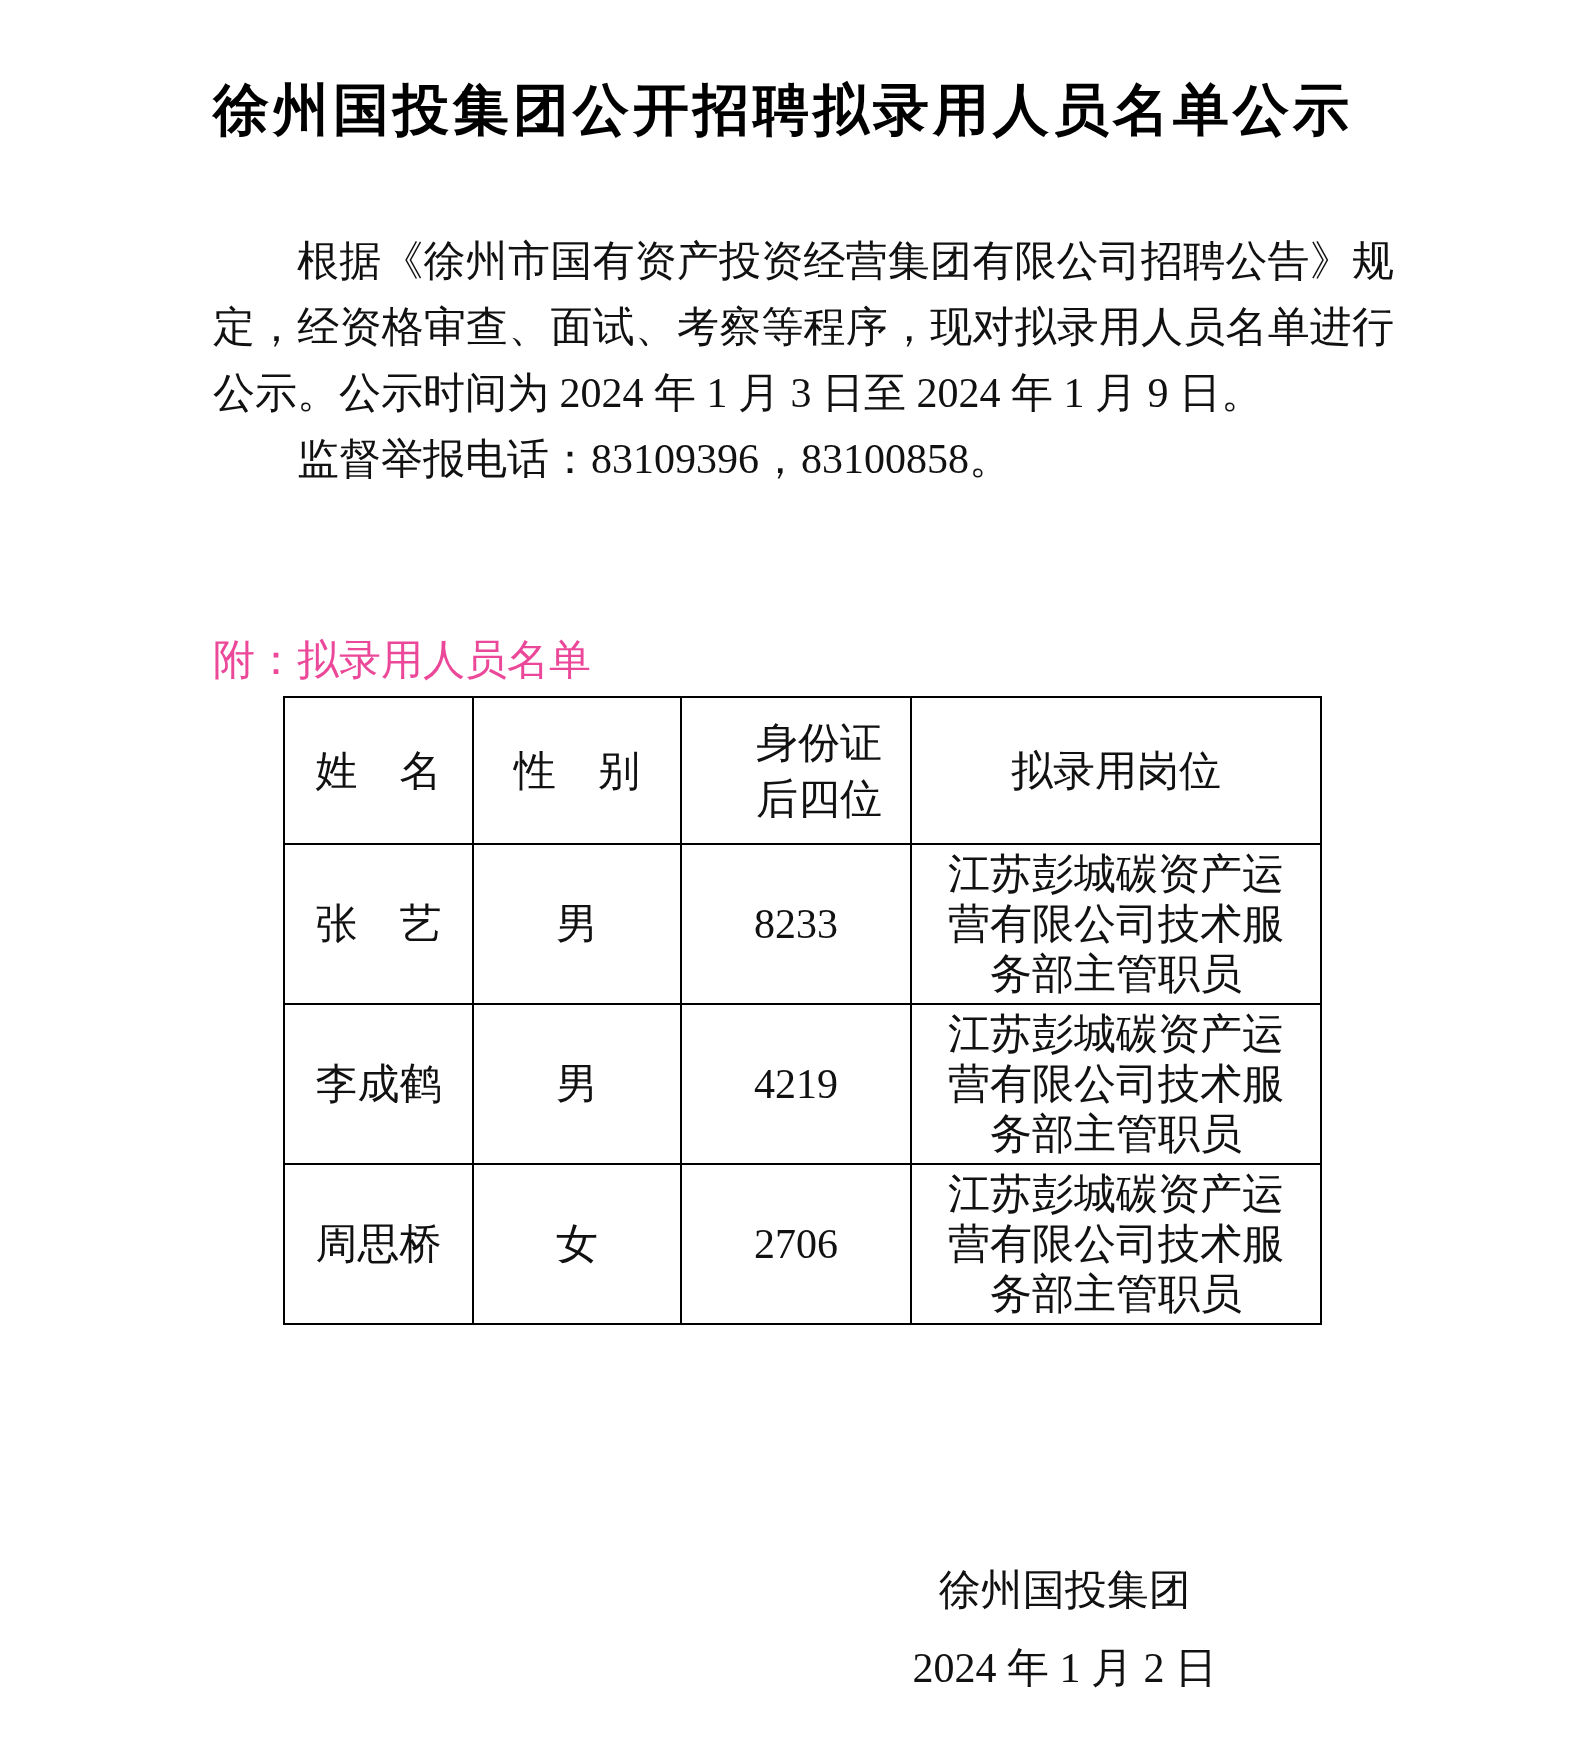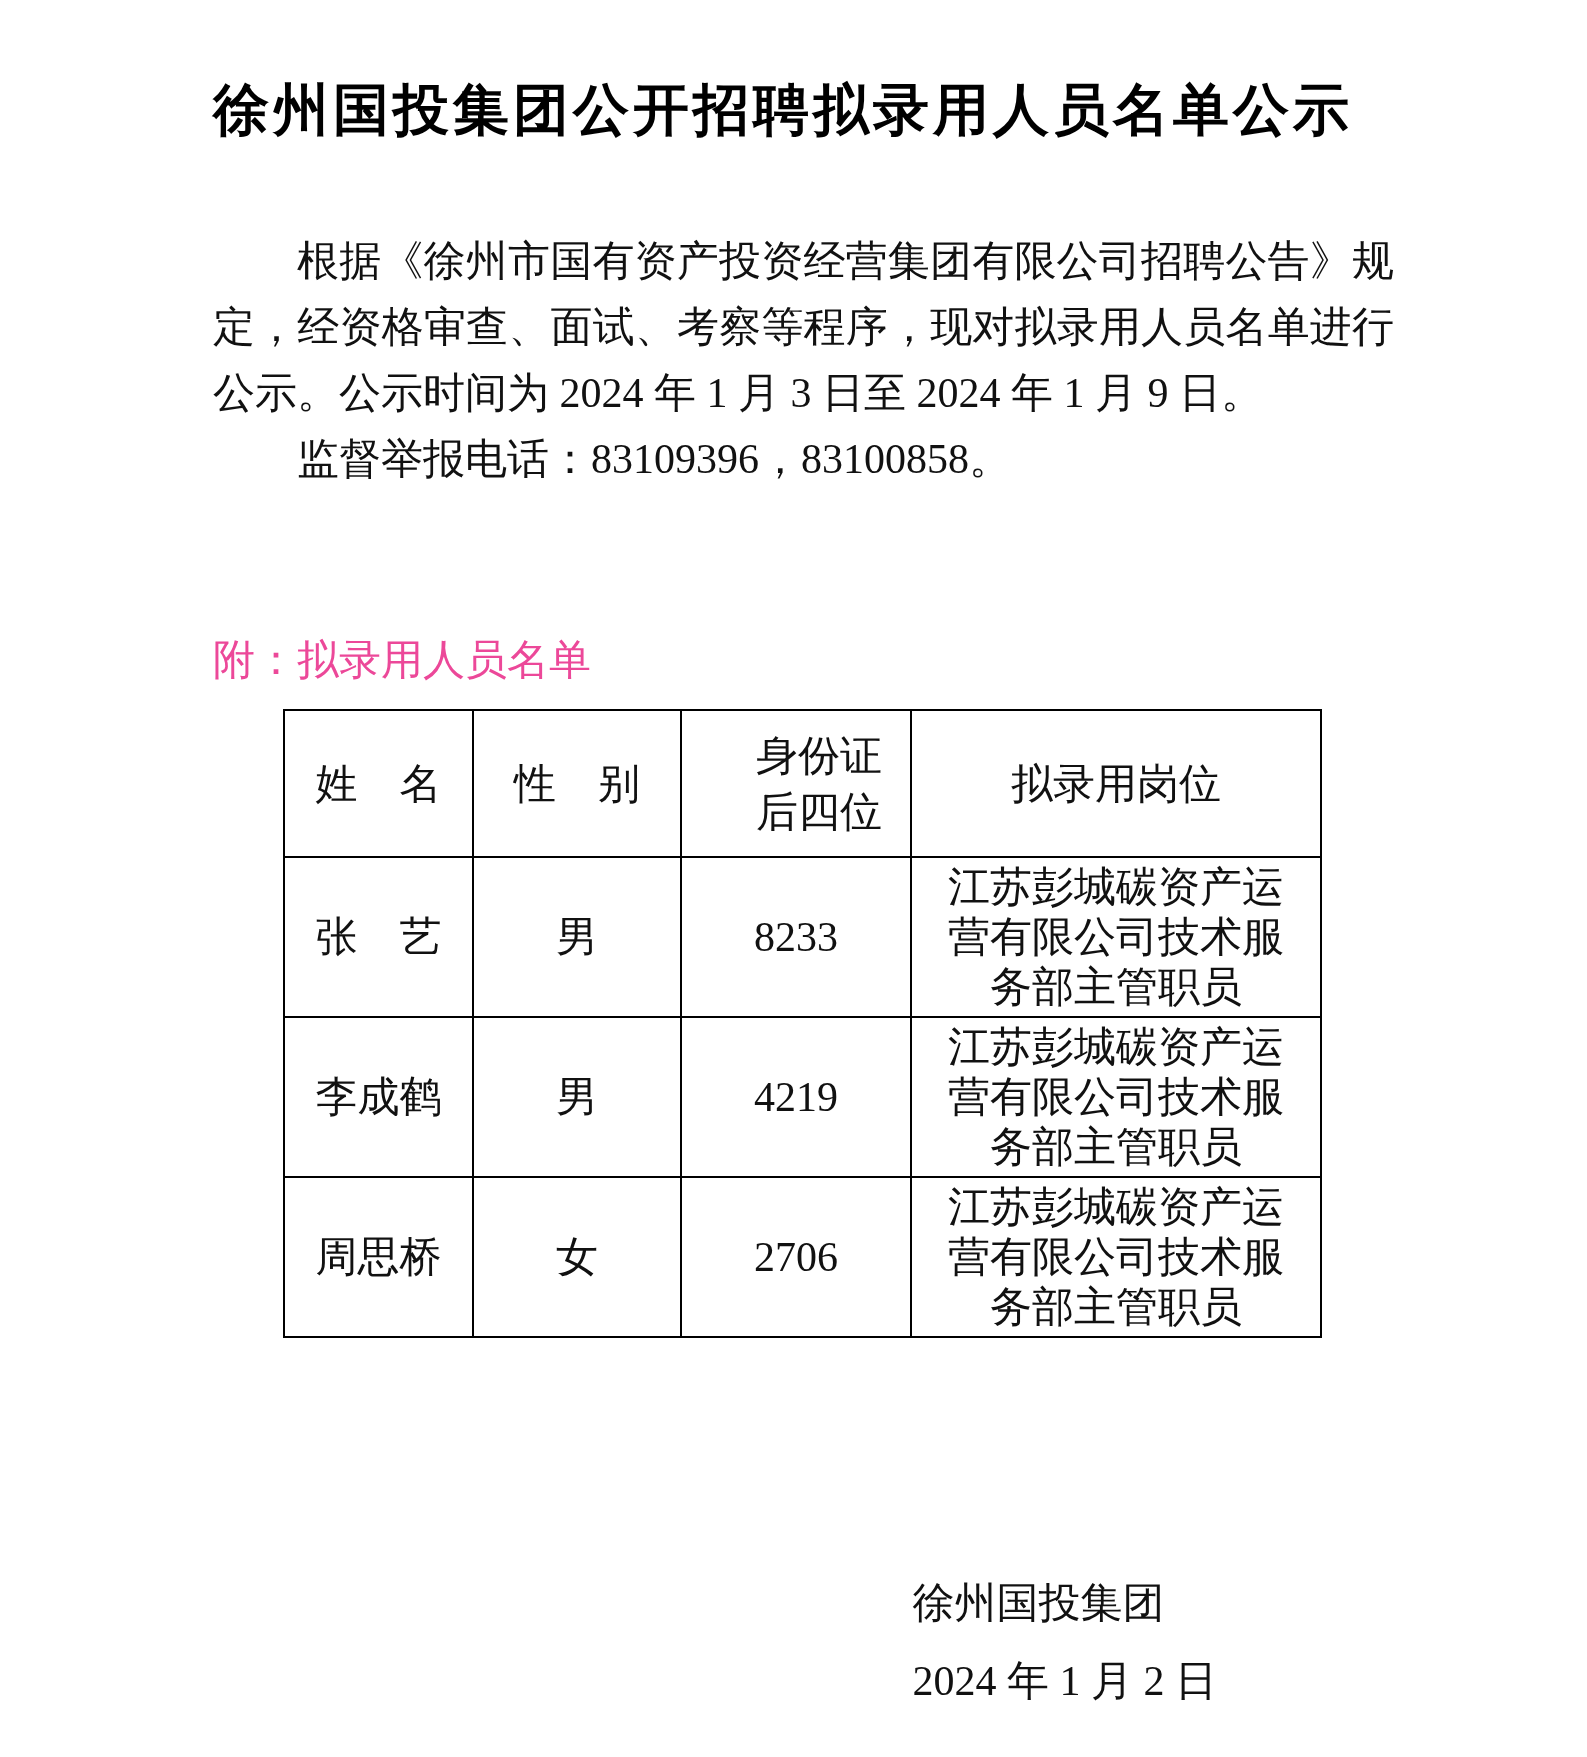--- a/index.html
+++ b/index.html
@@ -35,21 +35,21 @@
   .attachment-line {
     font-size: 42px;
     line-height: 66px;
     margin-top: 135px;
     color: #ec4899;
   }
   table.roster {
     border-collapse: collapse;
     table-layout: fixed;
     margin-left: 70px;
-    margin-top: 16px;
+    margin-top: 3px;
     width: 1037px;
   }
   table.roster col.c-name   { width: 189px; }
   table.roster col.c-gender { width: 208px; }
   table.roster col.c-id     { width: 230px; }
   table.roster col.c-pos    { width: 410px; }
   table.roster th, table.roster td {
     border: 2px solid #000000;
     text-align: center;
     vertical-align: middle;
@@ -65,21 +65,21 @@
     font-size: 42px;
     line-height: 50px;
     padding: 4px 28px;
     text-align: center;
   }
   .signature-block {
     width: fit-content;
     margin-left: auto;
     margin-right: 177px;
     margin-top: 226px;
-    text-align: left;
+    text-align: center;
   }
   .signature-block p {
     font-size: 42px;
     line-height: 78px;
     color: #111111;
     white-space: nowrap;
   }
 </style>
 </head>
 <body>

